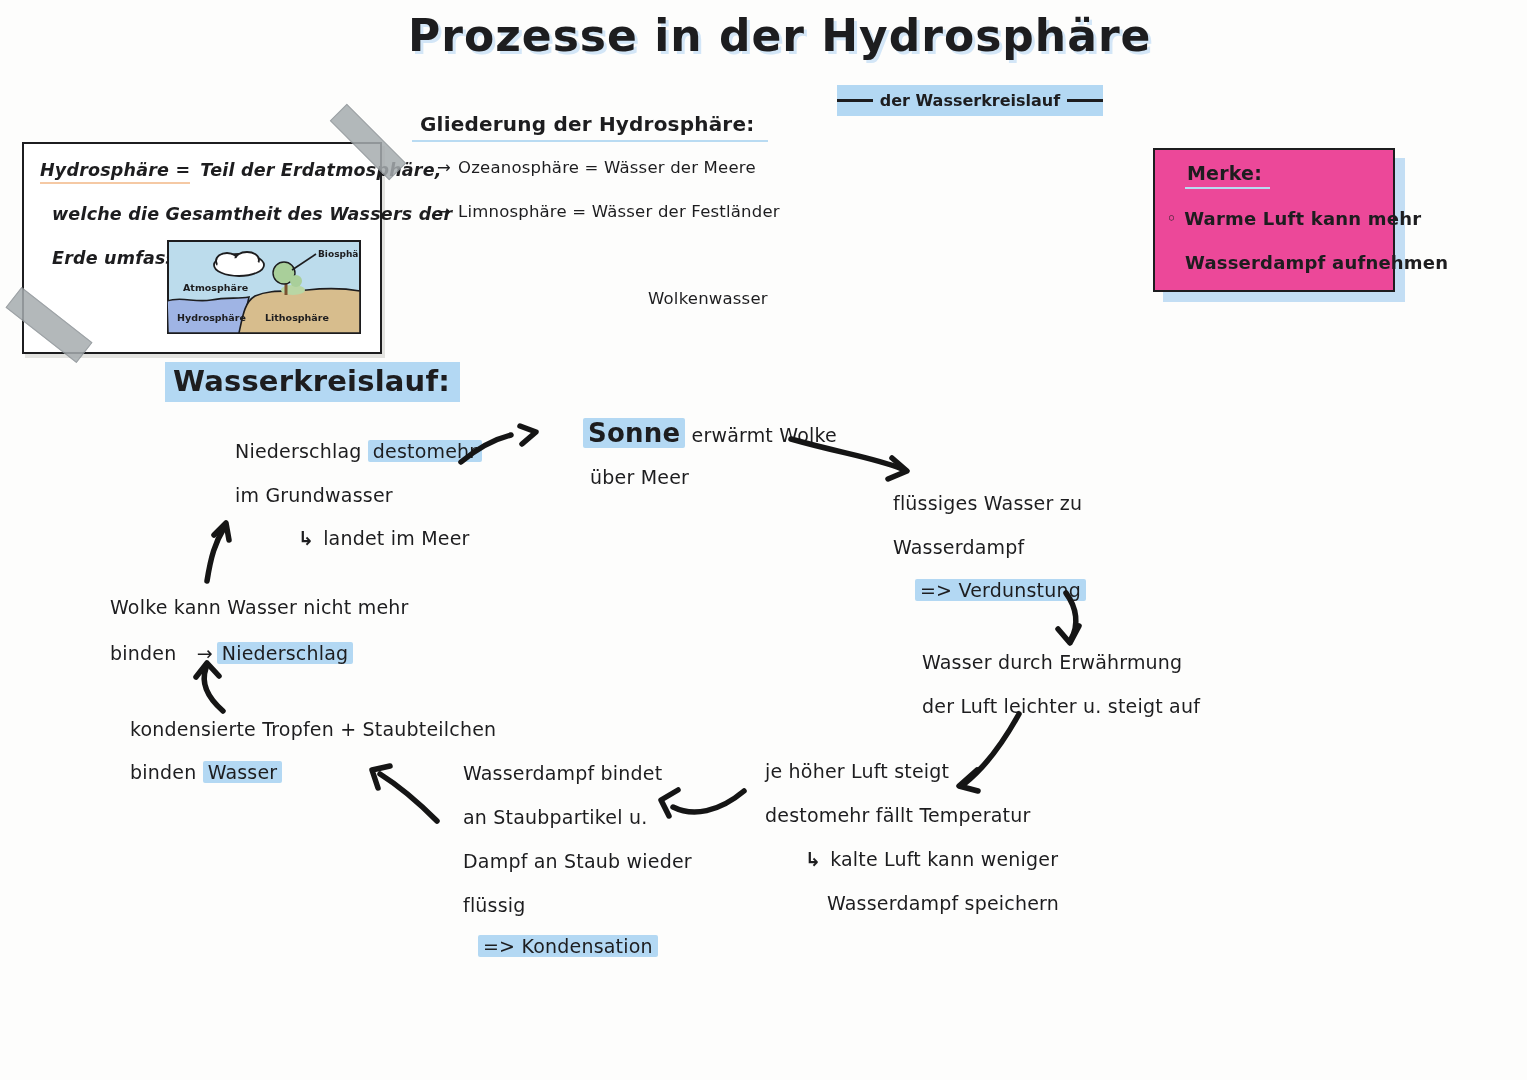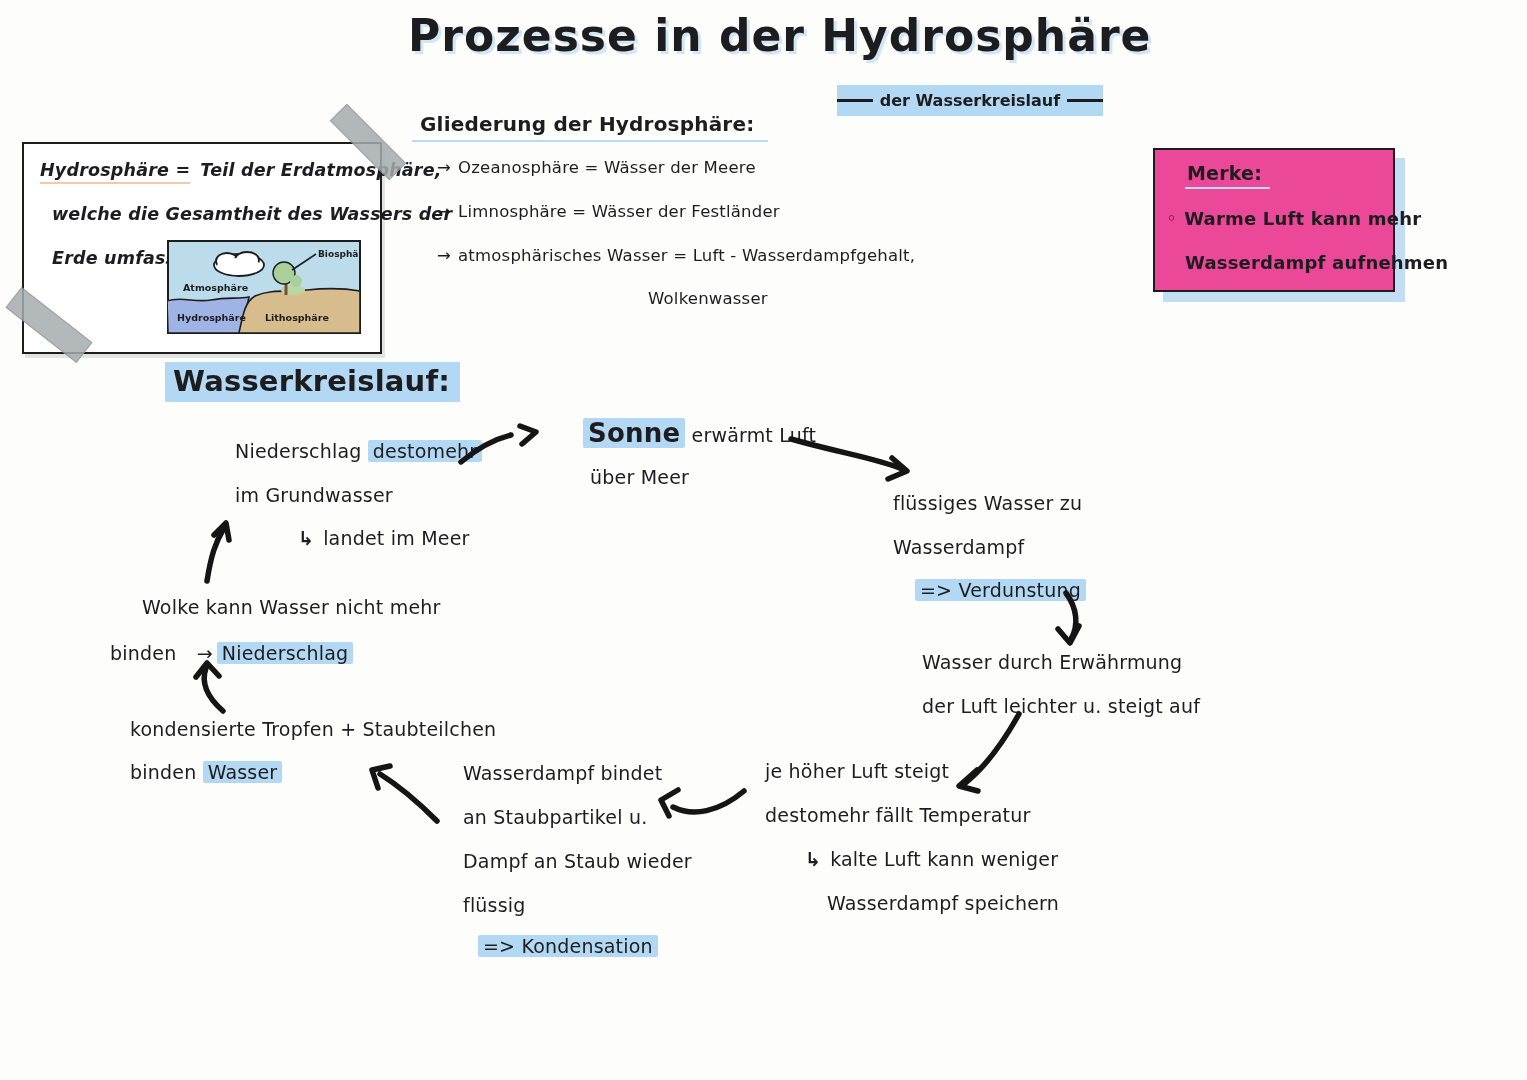--- a/index.html
+++ b/index.html
@@ -83,23 +83,20 @@
     <div class="subtitle-text">der Wasserkreislauf</div>
     <div class="dash"></div>
   </div>
 
   <div class="abs hw outline-heading">Gliederung der Hydrosphäre:</div>
   <div class="abs hw outline-item oi1">
     <span class="oarrow">→</span><span>Ozeanosphäre = Wässer der Meere</span>
   </div>
   <div class="abs hw outline-item oi2">
     <span class="oarrow">→</span><span>Limnosphäre = Wässer der Festländer</span>
-  </div>
-  <div class="abs hw outline-item oi3">
-    <span class="oarrow">→</span><span>atmosphärisches Wasser = Luft - Wasserdampfgehalt,</span>
   </div>
   <div class="abs hw outline-item oi3c">Wolkenwasser</div>
 
   <div class="abs def-box">
     <div class="abs hw def-line def-l1">
       <span class="def-term">Hydrosphäre =</span><span>Teil der Erdatmosphäre,</span>
     </div>
     <div class="abs hw def-line def-l2">welche die Gesamtheit des Wassers der</div>
     <div class="abs hw def-line def-l3">
       <span>Erde umfasst.</span><sup>1</sup>
@@ -141,21 +138,21 @@
     <span>Niederschlag</span>
     <span class="hl">destomehr</span>
   </div>
   <div class="abs hw node-line" style="left:235px;top:484px;">im Grundwasser</div>
   <div class="abs hw node-line" style="left:298px;top:527px;">
     <span class="submark">↳</span><span>landet im Meer</span>
   </div>
 
   <div class="abs hw node-line" style="left:583px;top:418px;">
     <span class="hl big">Sonne</span>
-    <span>erwärmt Luft</span>
+    <span>erwärmt Wolke</span>
   </div>
   <div class="abs hw node-line" style="left:590px;top:466px;">über Meer</div>
 
   <div class="abs hw node-line" style="left:893px;top:492px;">flüssiges Wasser zu</div>
   <div class="abs hw node-line" style="left:893px;top:536px;">Wasserdampf</div>
   <div class="abs hw node-line" style="left:915px;top:579px;">
     <span class="hl">=&gt; Verdunstung</span>
   </div>
 
   <div class="abs hw node-line" style="left:922px;top:651px;">Wasser durch Erwährmung</div>
@@ -175,21 +172,21 @@
   <div class="abs hw node-line" style="left:478px;top:935px;">
     <span class="hl">=&gt; Kondensation</span>
   </div>
 
   <div class="abs hw node-line" style="left:130px;top:718px;">kondensierte Tropfen + Staubteilchen</div>
   <div class="abs hw node-line" style="left:130px;top:761px;">
     <span>binden</span>
     <span class="hl">Wasser</span>
   </div>
 
-  <div class="abs hw node-line" style="left:110px;top:596px;margin-left:32px;">Wolke kann Wasser nicht mehr</div>
+  <div class="abs hw node-line" style="left:110px;top:596px;">Wolke kann Wasser nicht mehr</div>
   <div class="abs hw node-line" style="left:110px;top:642px;">
     <span>binden</span>
     <span style="margin:0 4px 0 14px;">→</span><span class="hl">Niederschlag</span>
   </div>
 
   <svg class="abs arrows" width="1527" height="1080" viewBox="0 0 1527 1080" fill="none" stroke="#151515" stroke-width="5.5" stroke-linecap="round" stroke-linejoin="round">
     <path d="M 207 581 C 211 556 215 543 224 528"></path>
     <path d="M 214 535 L 226 523 L 229 540"></path>
     <path d="M 461 462 C 479 447 495 439 511 435"></path>
     <path d="M 520 426 L 536 432 L 522 444"></path>

